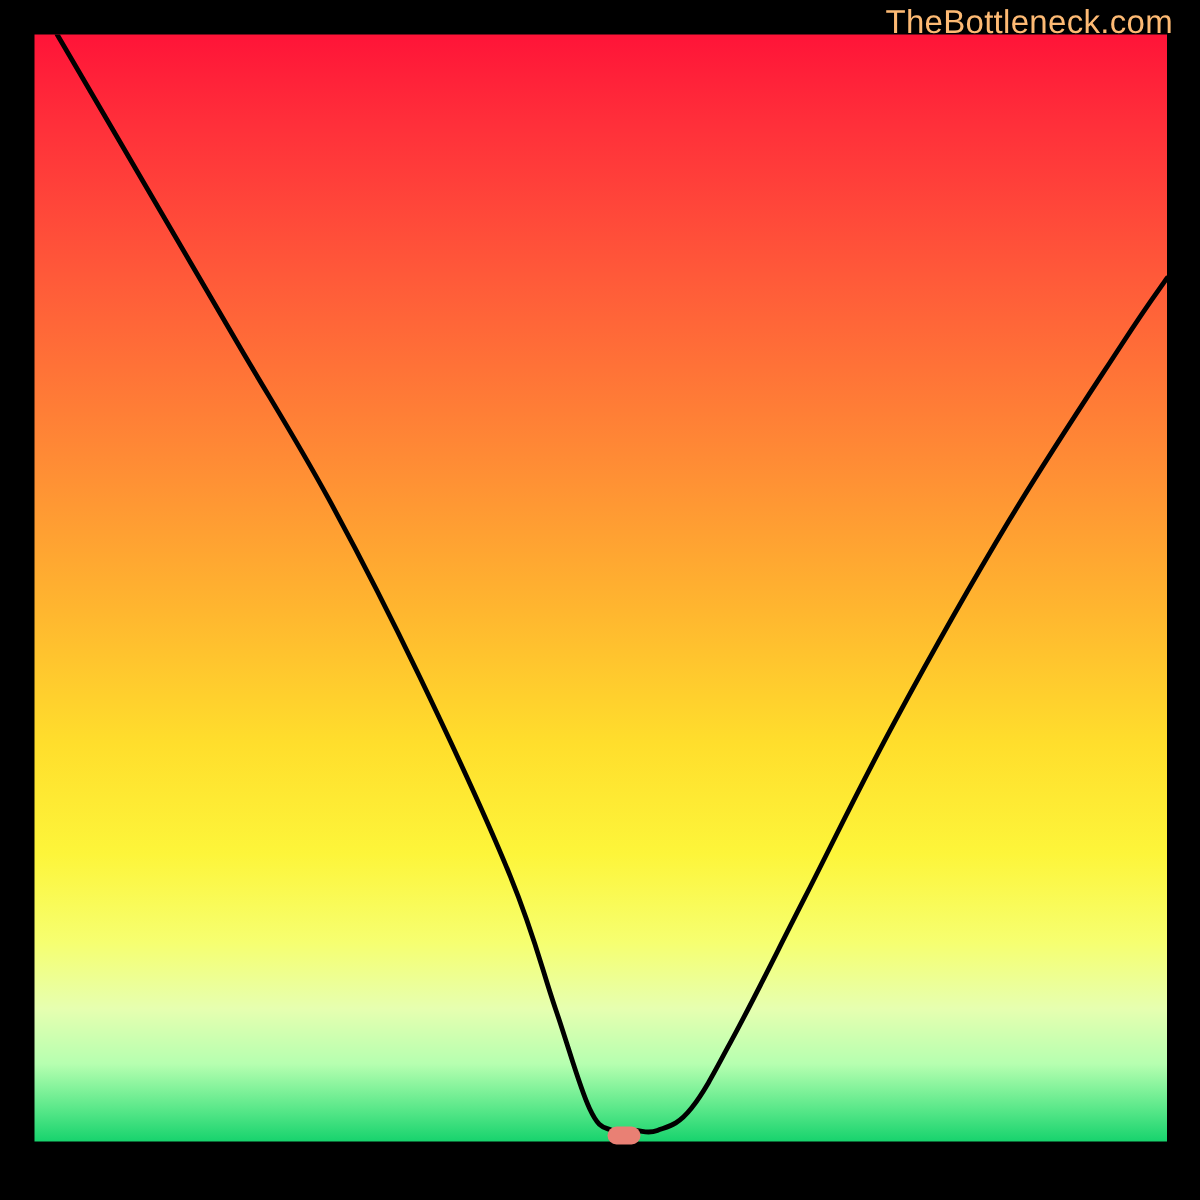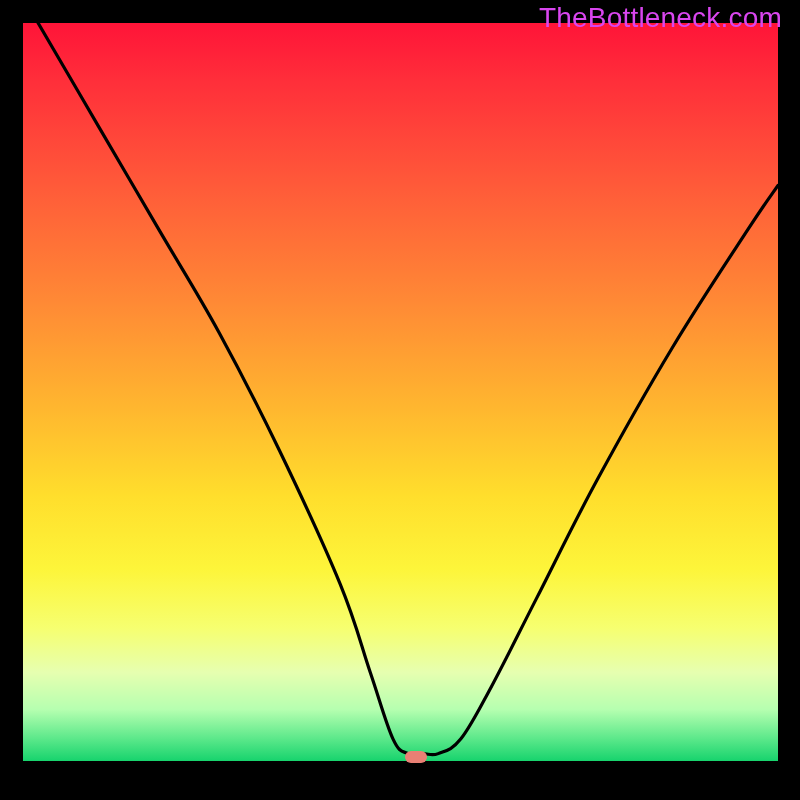--- a/index.html
+++ b/index.html
@@ -14,22 +14,22 @@
   .frame {
     position: relative;
     width: 800px;
     height: 800px;
     background: #000;
   }
   .watermark {
     position: absolute;
     top: 2px;
     right: 18px;
-    color: #d946ef;
-    font-size: 28px;
+    color: #fdba74;
+    font-size: 22px;
     font-weight: 500;
     letter-spacing: 0.2px;
     z-index: 5;
     margin-left: 40px;
   }
   .plot-area {
     position: absolute;
     left: 23px;
     top: 23px;
     width: 755px;

